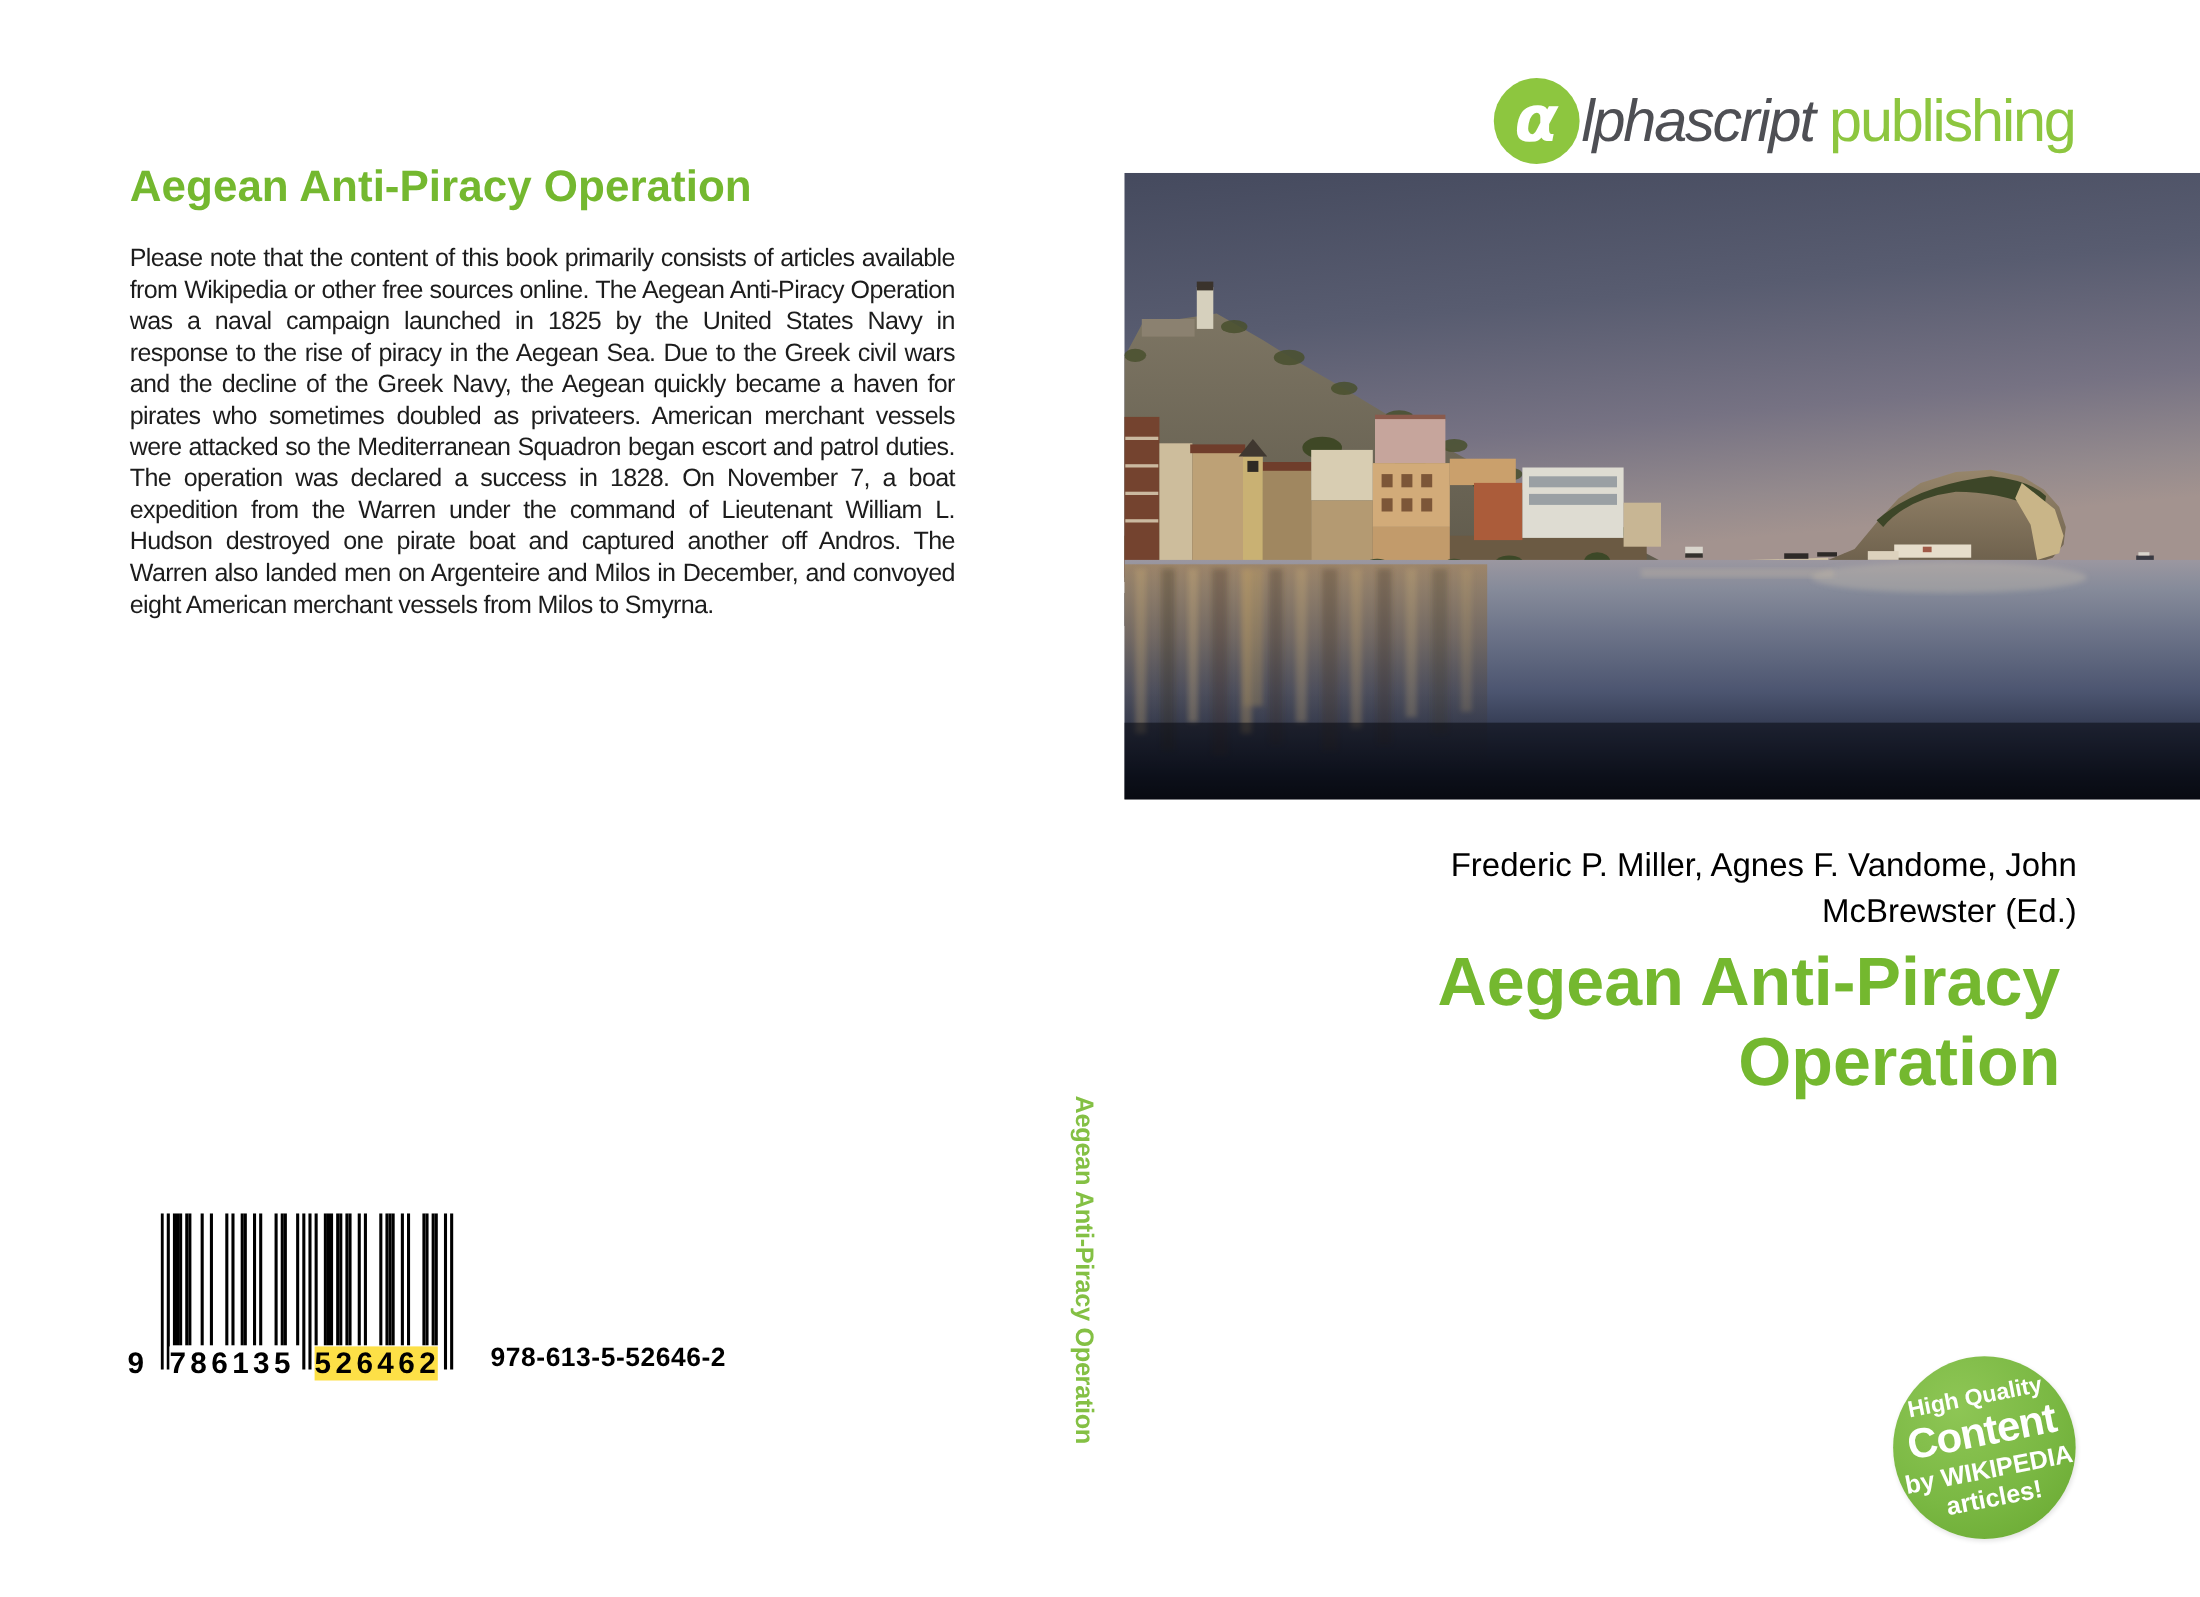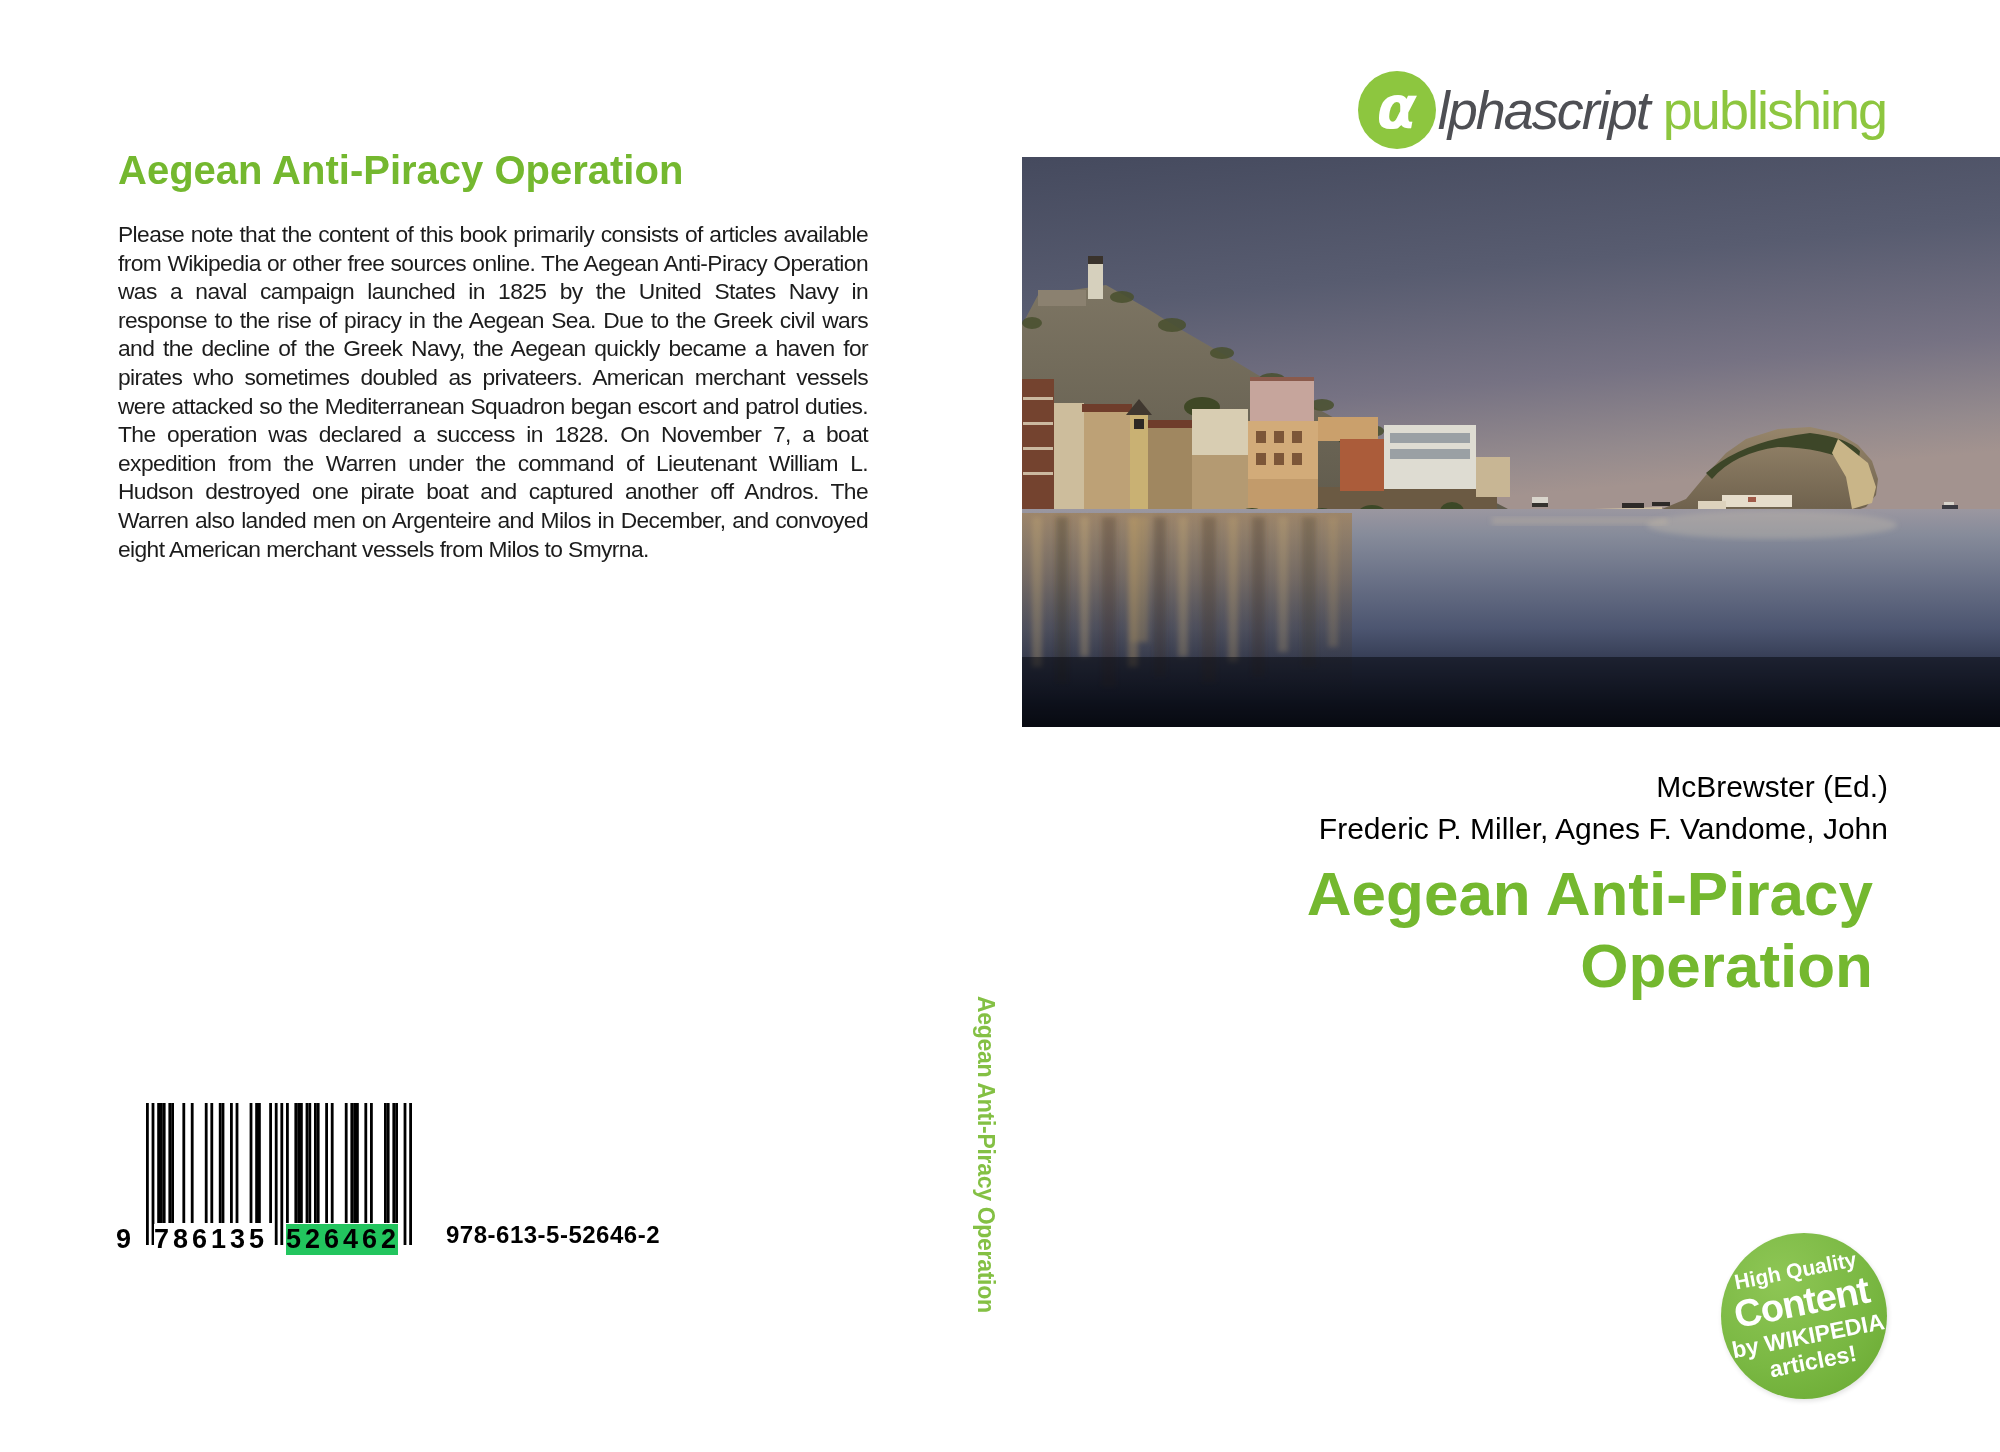--- a/index.html
+++ b/index.html
@@ -13,21 +13,21 @@
   .back-body{position:absolute;left:118px;top:220px;width:750px;
              font-size:22.8px;line-height:28.6px;letter-spacing:-0.6px;
              color:#1c1c1c;text-align:justify;}
 
   
   .barcode-svg{position:absolute;left:146px;top:1103px;}
   .bc-digit9{position:absolute;left:116px;top:1224px;font-size:27px;font-weight:700;color:#000;}
   .bc-g1{position:absolute;left:154px;top:1224px;width:112px;text-align:center;
          font-size:27px;font-weight:700;letter-spacing:4px;color:#000;background:#fff;}
   .bc-g2{position:absolute;left:286px;top:1224px;width:112px;text-align:center;
-         font-size:27px;font-weight:700;letter-spacing:4px;color:#000;background:#22c55e;}
+         font-size:27px;font-weight:700;letter-spacing:4px;color:#000;background:#fde047;}
   .isbn{position:absolute;left:446px;top:1221px;font-size:24px;font-weight:700;
         letter-spacing:0.5px;color:#000;}
 
   
   .spine{position:absolute;left:972px;top:996px;
          writing-mode:vertical-rl;
          font-size:23px;font-weight:700;letter-spacing:-0.3px;
          color:#84c044;white-space:nowrap;}
 
   
@@ -301,22 +301,22 @@
         <rect x="230" y="360" width="13" height="160" fill="rgba(58,46,32,0.5)"></rect>
         <rect x="256" y="360" width="10" height="135" fill="rgba(218,188,128,0.4)"></rect>
         <rect x="280" y="360" width="14" height="150" fill="rgba(60,48,34,0.45)"></rect>
         <rect x="306" y="360" width="10" height="130" fill="rgba(205,175,110,0.35)"></rect>
       </g>
       <rect x="0" y="500" width="978" height="70" fill="rgba(8,10,16,0.55)"></rect>
     </svg>
   </div>
 
   <div class="authors">
+    <div>Frederic P. Miller, Agnes F. Vandome, John</div>
     <div>McBrewster (Ed.)</div>
-    <div>Frederic P. Miller, Agnes F. Vandome, John</div>
   </div>
 
   <div class="front-title">
     <div>Aegean Anti-Piracy</div>
     <div>Operation</div>
   </div>
 
 
   <div class="badge">
     <div class="badge-inner">

